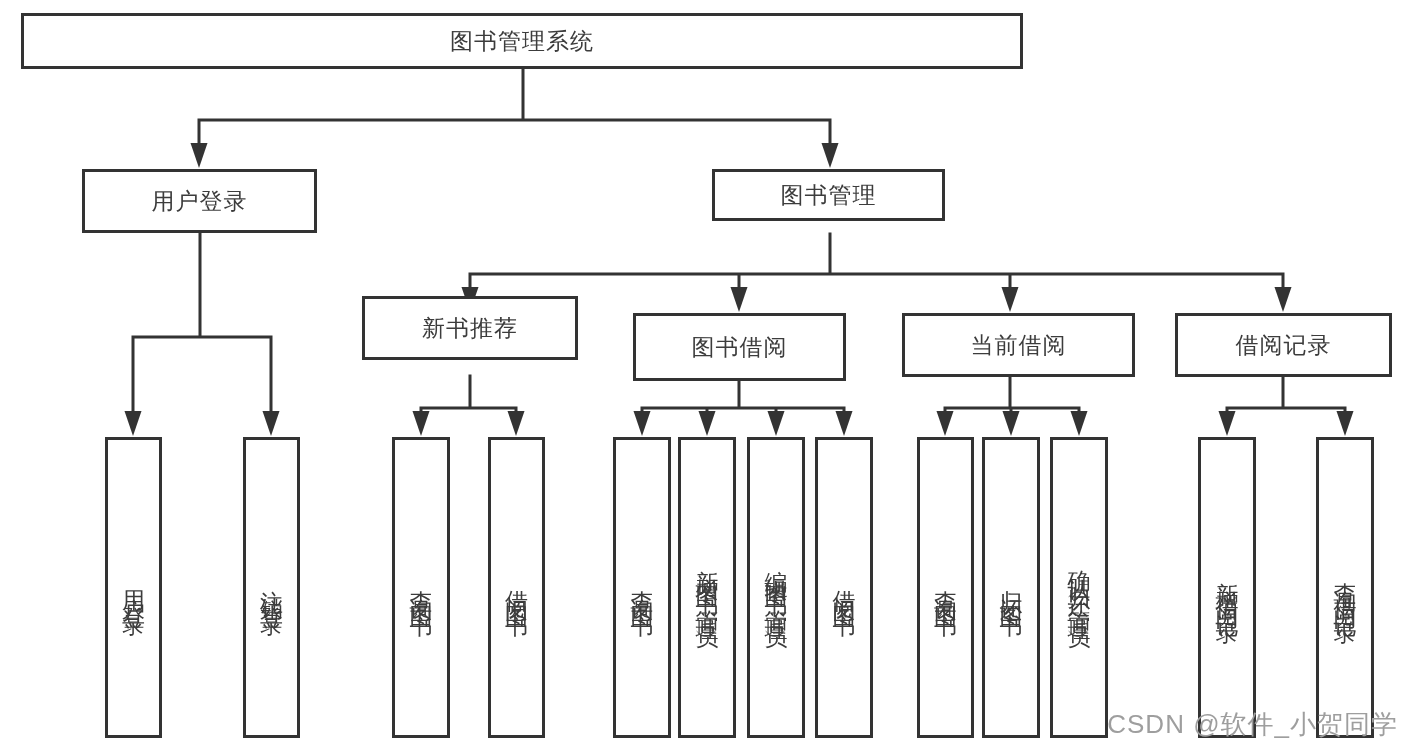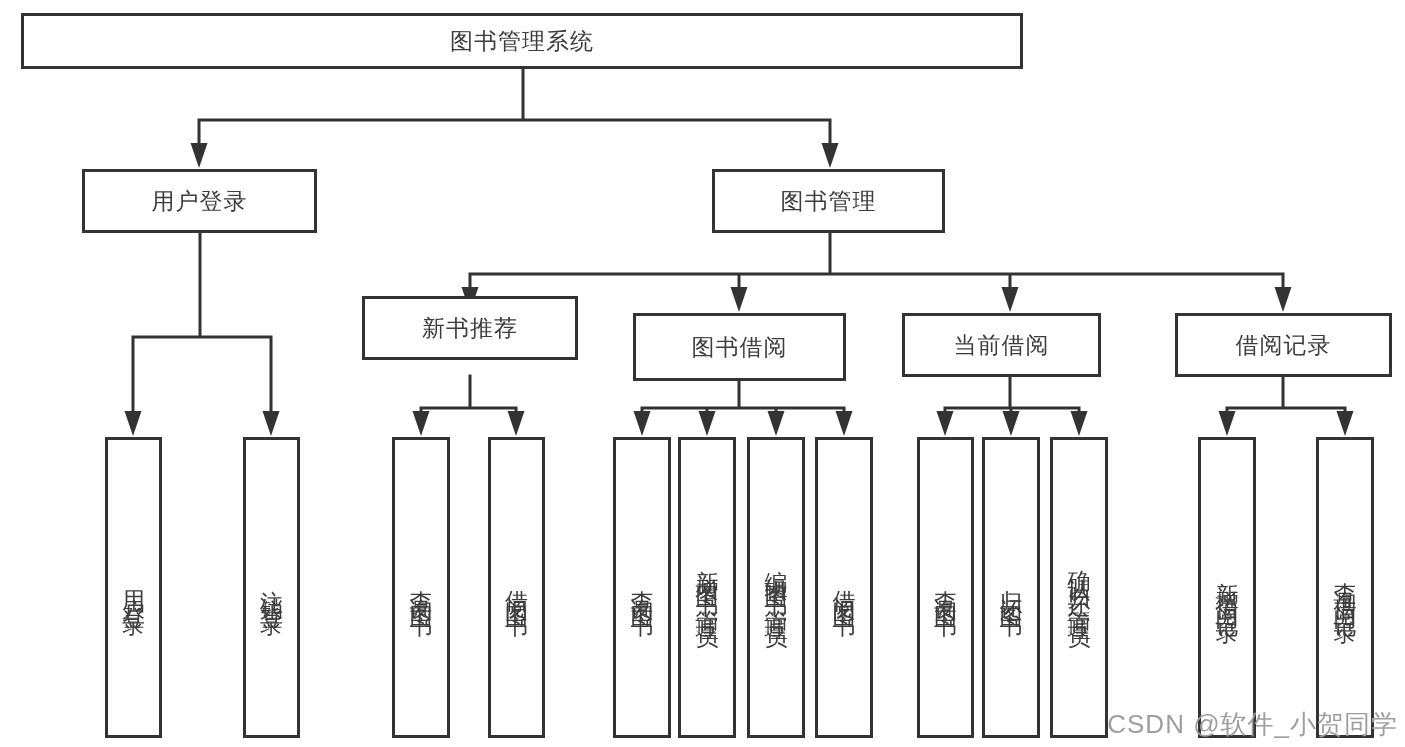--- a/index.html
+++ b/index.html
@@ -51,25 +51,25 @@
     font-size: 23px;
     line-height: 1;
     letter-spacing: 8px;
     color: #3c3c3c;
     white-space: nowrap;
   }
   
   .n-root { left: 21px;  top: 13px;  width: 1002px; height: 56px; align-items: center; }
   
   .n-l2a  { left: 82px;  top: 169px; width: 235px; height: 64px; }
-  .n-l2b  { left: 712px; top: 169px; width: 233px; height: 64px; }
+  .n-l2b  { left: 712px; top: 169px; width: 233px; height: 52px; }
   
   .n-l3a  { left: 362px;  top: 296px; width: 216px; height: 64px; }
   .n-l3b  { left: 633px;  top: 313px; width: 213px; height: 68px; }
-  .n-l3c  { left: 902px;  top: 313px; width: 199px; height: 64px; }
+  .n-l3c  { left: 902px;  top: 313px; width: 233px; height: 64px; }
   .n-l3d  { left: 1175px; top: 313px; width: 217px; height: 64px; }
   
   .lf-a1 { left: 105px;  width: 57px; }
   .lf-a2 { left: 243px;  width: 57px; }
   .lf-b1 { left: 392px;  width: 58px; }
   .lf-b2 { left: 488px;  width: 57px; }
   .lf-c1 { left: 613px;  width: 58px; }
   .lf-c2 { left: 678px;  width: 58px; }
   .lf-c3 { left: 747px;  width: 58px; }
   .lf-c4 { left: 815px;  width: 58px; }

